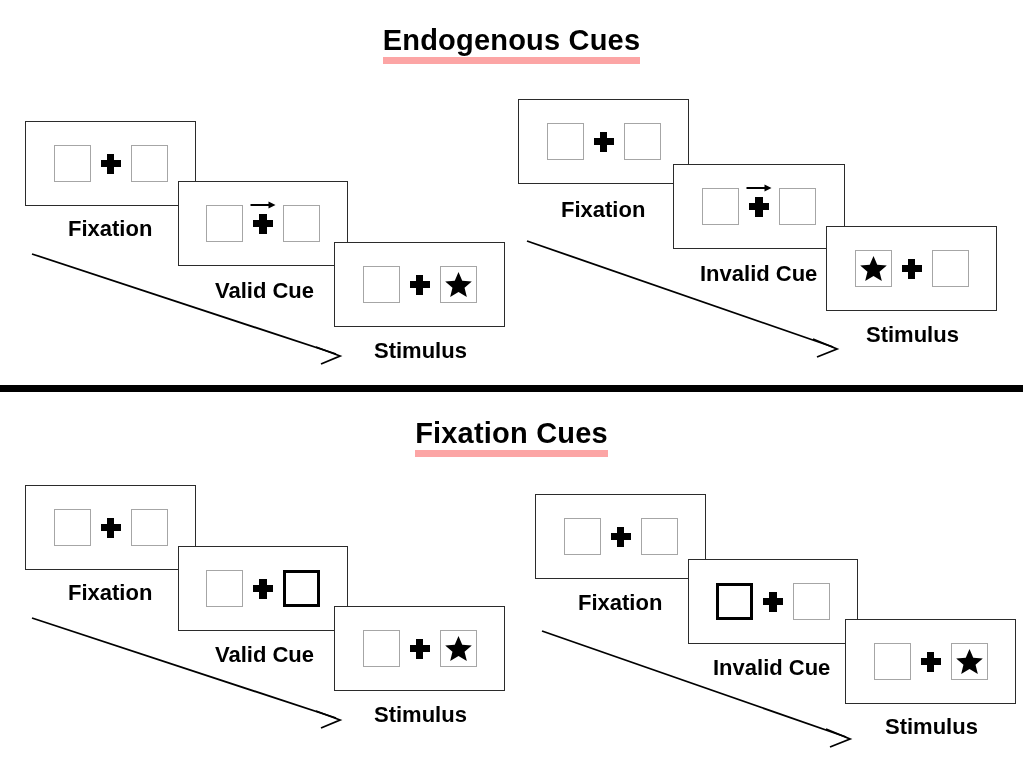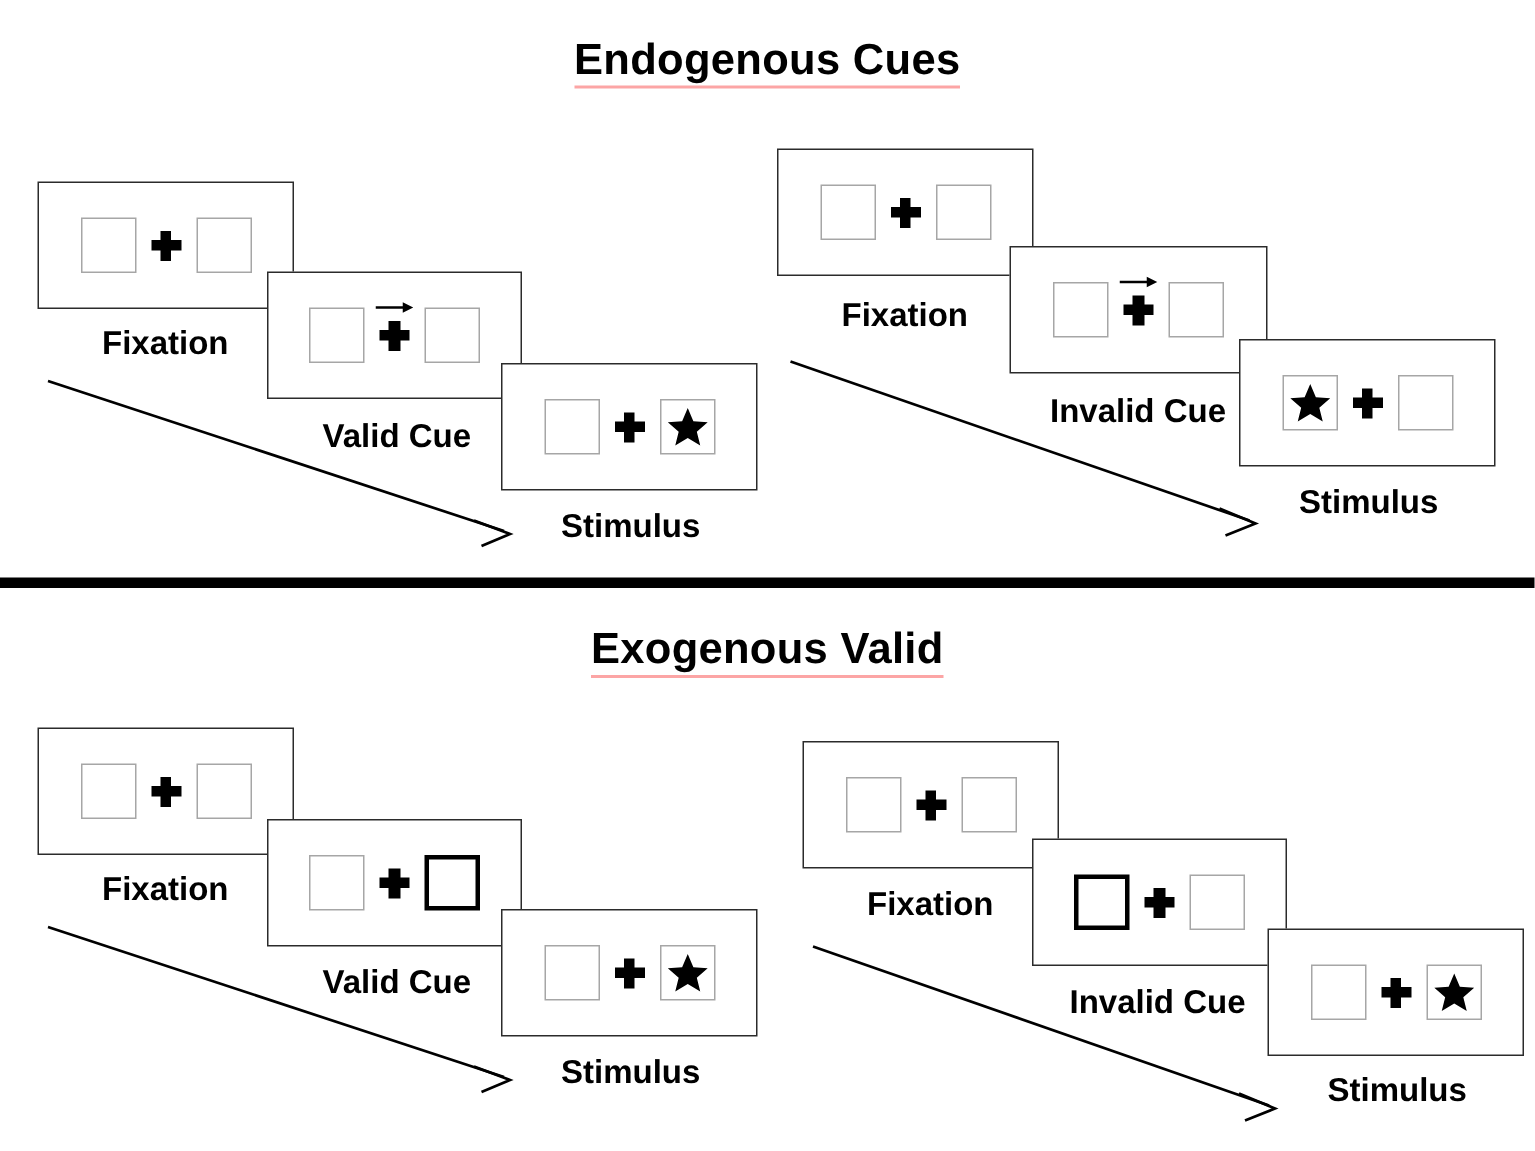--- a/index.html
+++ b/index.html
@@ -20,21 +20,21 @@
   .section-title {
     position: absolute;
     width: 100%;
     left: 0;
     text-align: center;
     font-size: 29px;
     font-weight: bold;
     letter-spacing: 0.2px;
   }
   .section-title span {
-    border-bottom: 2px solid #fca5a5;
+    border-bottom: 7px solid #fca5a5;
     padding-bottom: 1px;
     text-align: right;
   }
 
   
   .divider {
     position: absolute;
     left: 0;
     width: 1023px;
     height: 7px;
@@ -241,21 +241,21 @@
       <div class="cross"></div>
     </div>
     <div class="sq"></div>
   </div>
 </div>
 <div class="caption" style="left:866px; top:322px;">Stimulus</div>
 
 <div class="divider" style="top:385px;"></div>
 
 <div class="section-title" style="top:417px;">
-  <span>Exogenous Valid</span>
+  <span>Fixation Cues</span>
 </div>
 
 <div class="time-arrow" style="left:28px; top:612px; width:325px; height:120px;">
   <svg width="325" height="120" viewBox="0 0 325 120">
     <line x1="4" y1="6" x2="308" y2="106" stroke="#000" stroke-width="1.8"></line>
     <polyline points="288,99 312,108 293,116" fill="none" stroke="#000" stroke-width="1.8"></polyline>
   </svg>
 </div>
 
 <div class="panel" style="left:25px; top:485px; width:171px; height:85px;">

